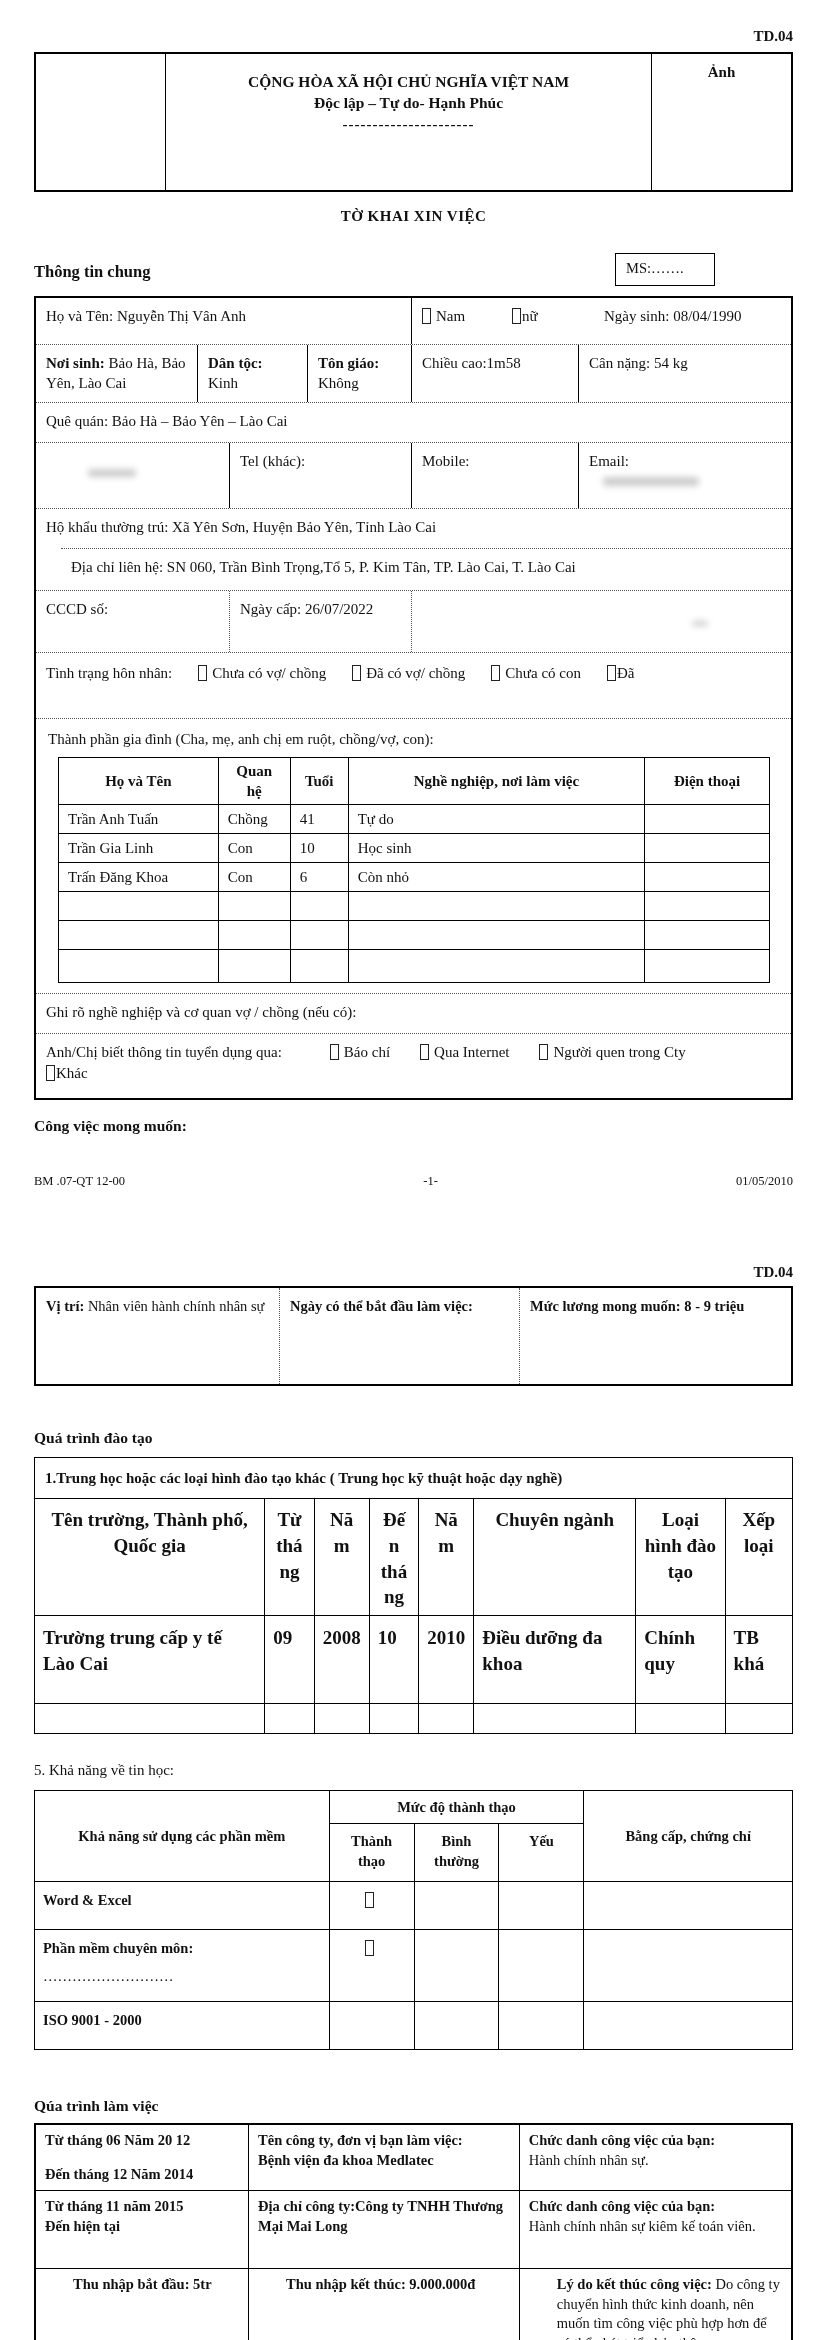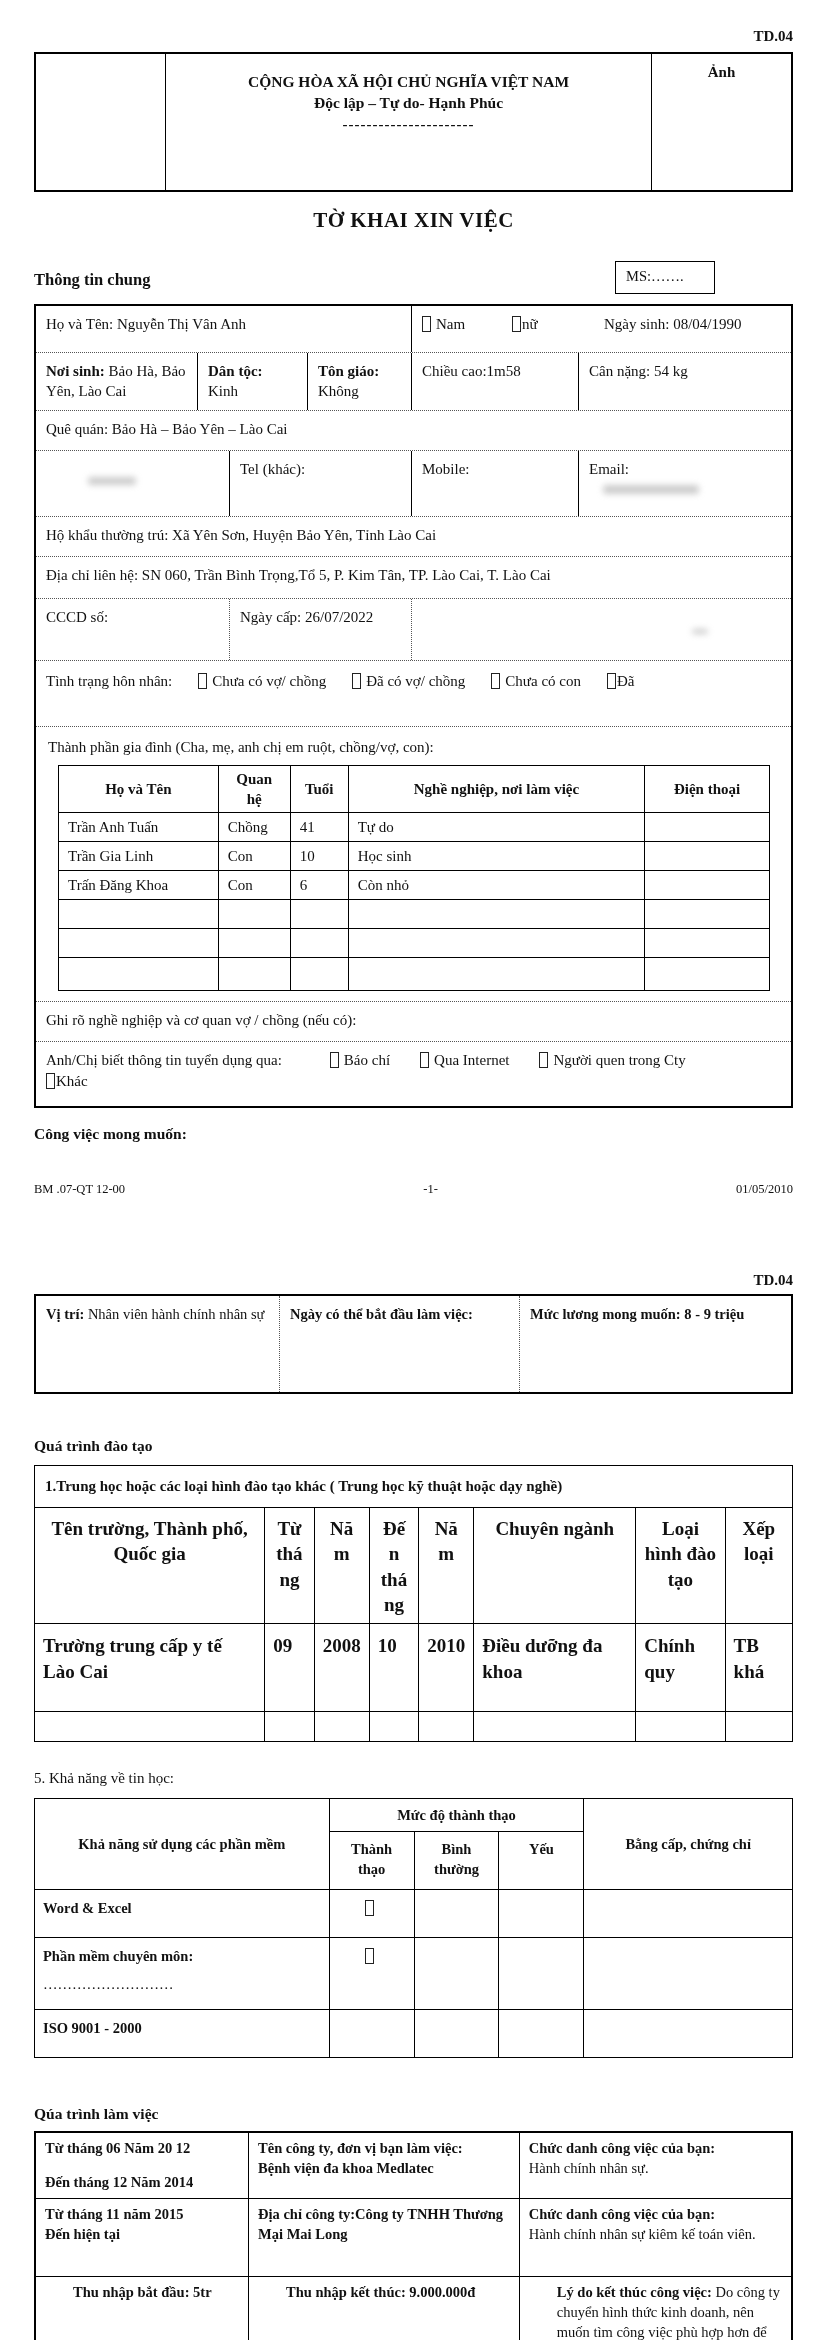--- a/index.html
+++ b/index.html
@@ -16,21 +16,21 @@
 
   
   .hdr-table { margin-top: 6px; border: 2px solid #000; display: flex; height: 140px; }
   .hdr-left { width: 130px; border-right: 1px solid #000; }
   .hdr-center { flex: 1; text-align: center; padding-top: 18px; }
   .hdr-center .l1 { font-weight: bold; font-size: 15.5px; }
   .hdr-center .l2 { font-weight: bold; font-size: 15.5px; }
   .hdr-center .dashes { font-weight: bold; letter-spacing: 1px; }
   .hdr-photo { width: 140px; border-left: 1px solid #000; text-align: center; padding-top: 8px; font-weight: bold; }
 
-  .form-title { text-align: center; font-weight: bold; font-size: 21px; margin-top: 14px; letter-spacing: .5px; }
+  .form-title { text-align: center; font-weight: bold; font-size: 15px; margin-top: 14px; letter-spacing: .5px; }
 
   .general-row { margin-top: 26px; display: flex; align-items: flex-end; justify-content: space-between; }
   .general-heading { font-weight: bold; font-size: 16.5px; }
   .ms-box { border: 1.5px solid #000; width: 100px; height: 33px; padding: 5px 10px; font-size: 14.5px; margin-right: 78px; margin-bottom: -2px; }
 
   
   .main-table { margin-top: 12px; border: 2px solid #000; }
   .mrow { display: flex; border-top: 1.5px dotted #555; }
   .mrow:first-child { border-top: none; }
   .mcell { padding: 8px 10px; }
@@ -44,21 +44,21 @@
 
   .r2 { min-height: 58px; }
   .r2 .c1 { width: 161px; } .r2 .c2 { width: 110px; } .r2 .c3 { width: 104px; }
   .r2 .c4 { width: 167px; } .r2 .c5 { flex: 1; }
 
   .r3 { min-height: 66px; }
   .r3 .c1 { width: 193px; position: relative; }
   .r3 .c2 { width: 182px; } .r3 .c3 { width: 167px; } .r3 .c4 { flex: 1; position: relative; }
 
   .r-single { min-height: 40px; }
-  .r6 { min-height: 42px; }
+  .r6 { min-height: 42px; margin-left: 25px; }
 
   .r7 { min-height: 62px; }
   .r7 .c1 { width: 193px; } .r7 .c2 { width: 182px; } .r7 .c3 { flex: 1; position: relative; }
 
   .r8 { min-height: 66px; }
   .r8 .c1 { display: flex; gap: 26px; padding: 10px 10px; width: 100%; flex-wrap: wrap; align-content: flex-start; }
 
   .fam-section { min-height: 252px; display: block; padding: 8px 10px 10px 10px; }
   .fam-heading { margin: 2px 0 8px 2px; }
   table.fam { border-collapse: collapse; margin-left: 12px; width: 712px; }

